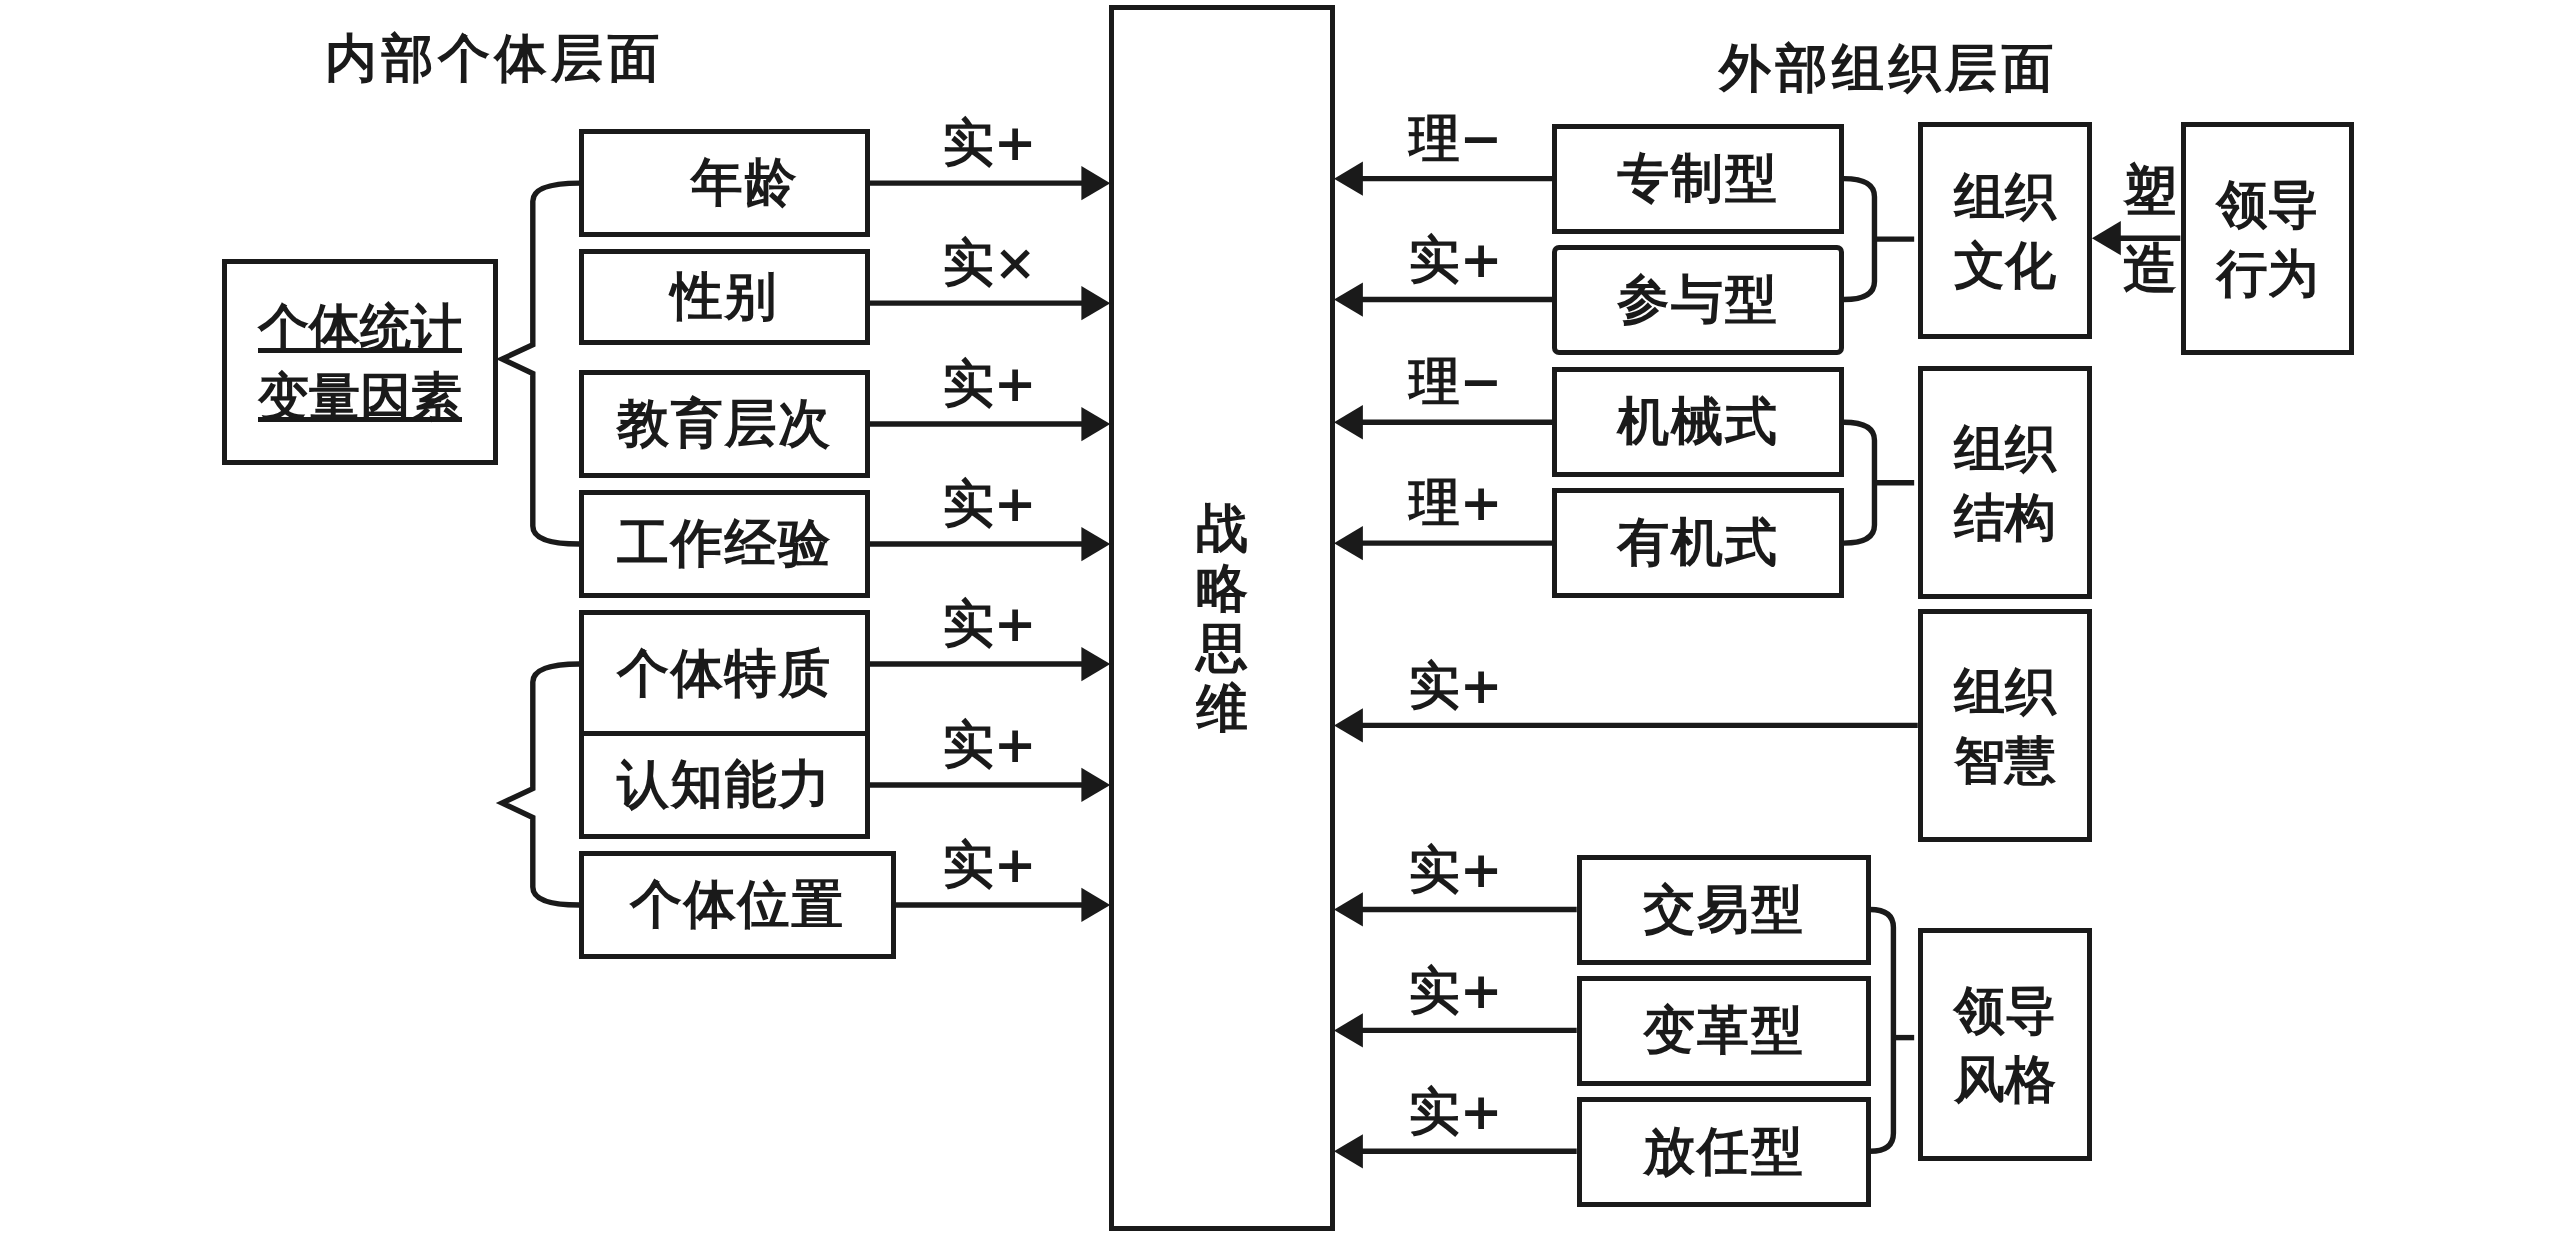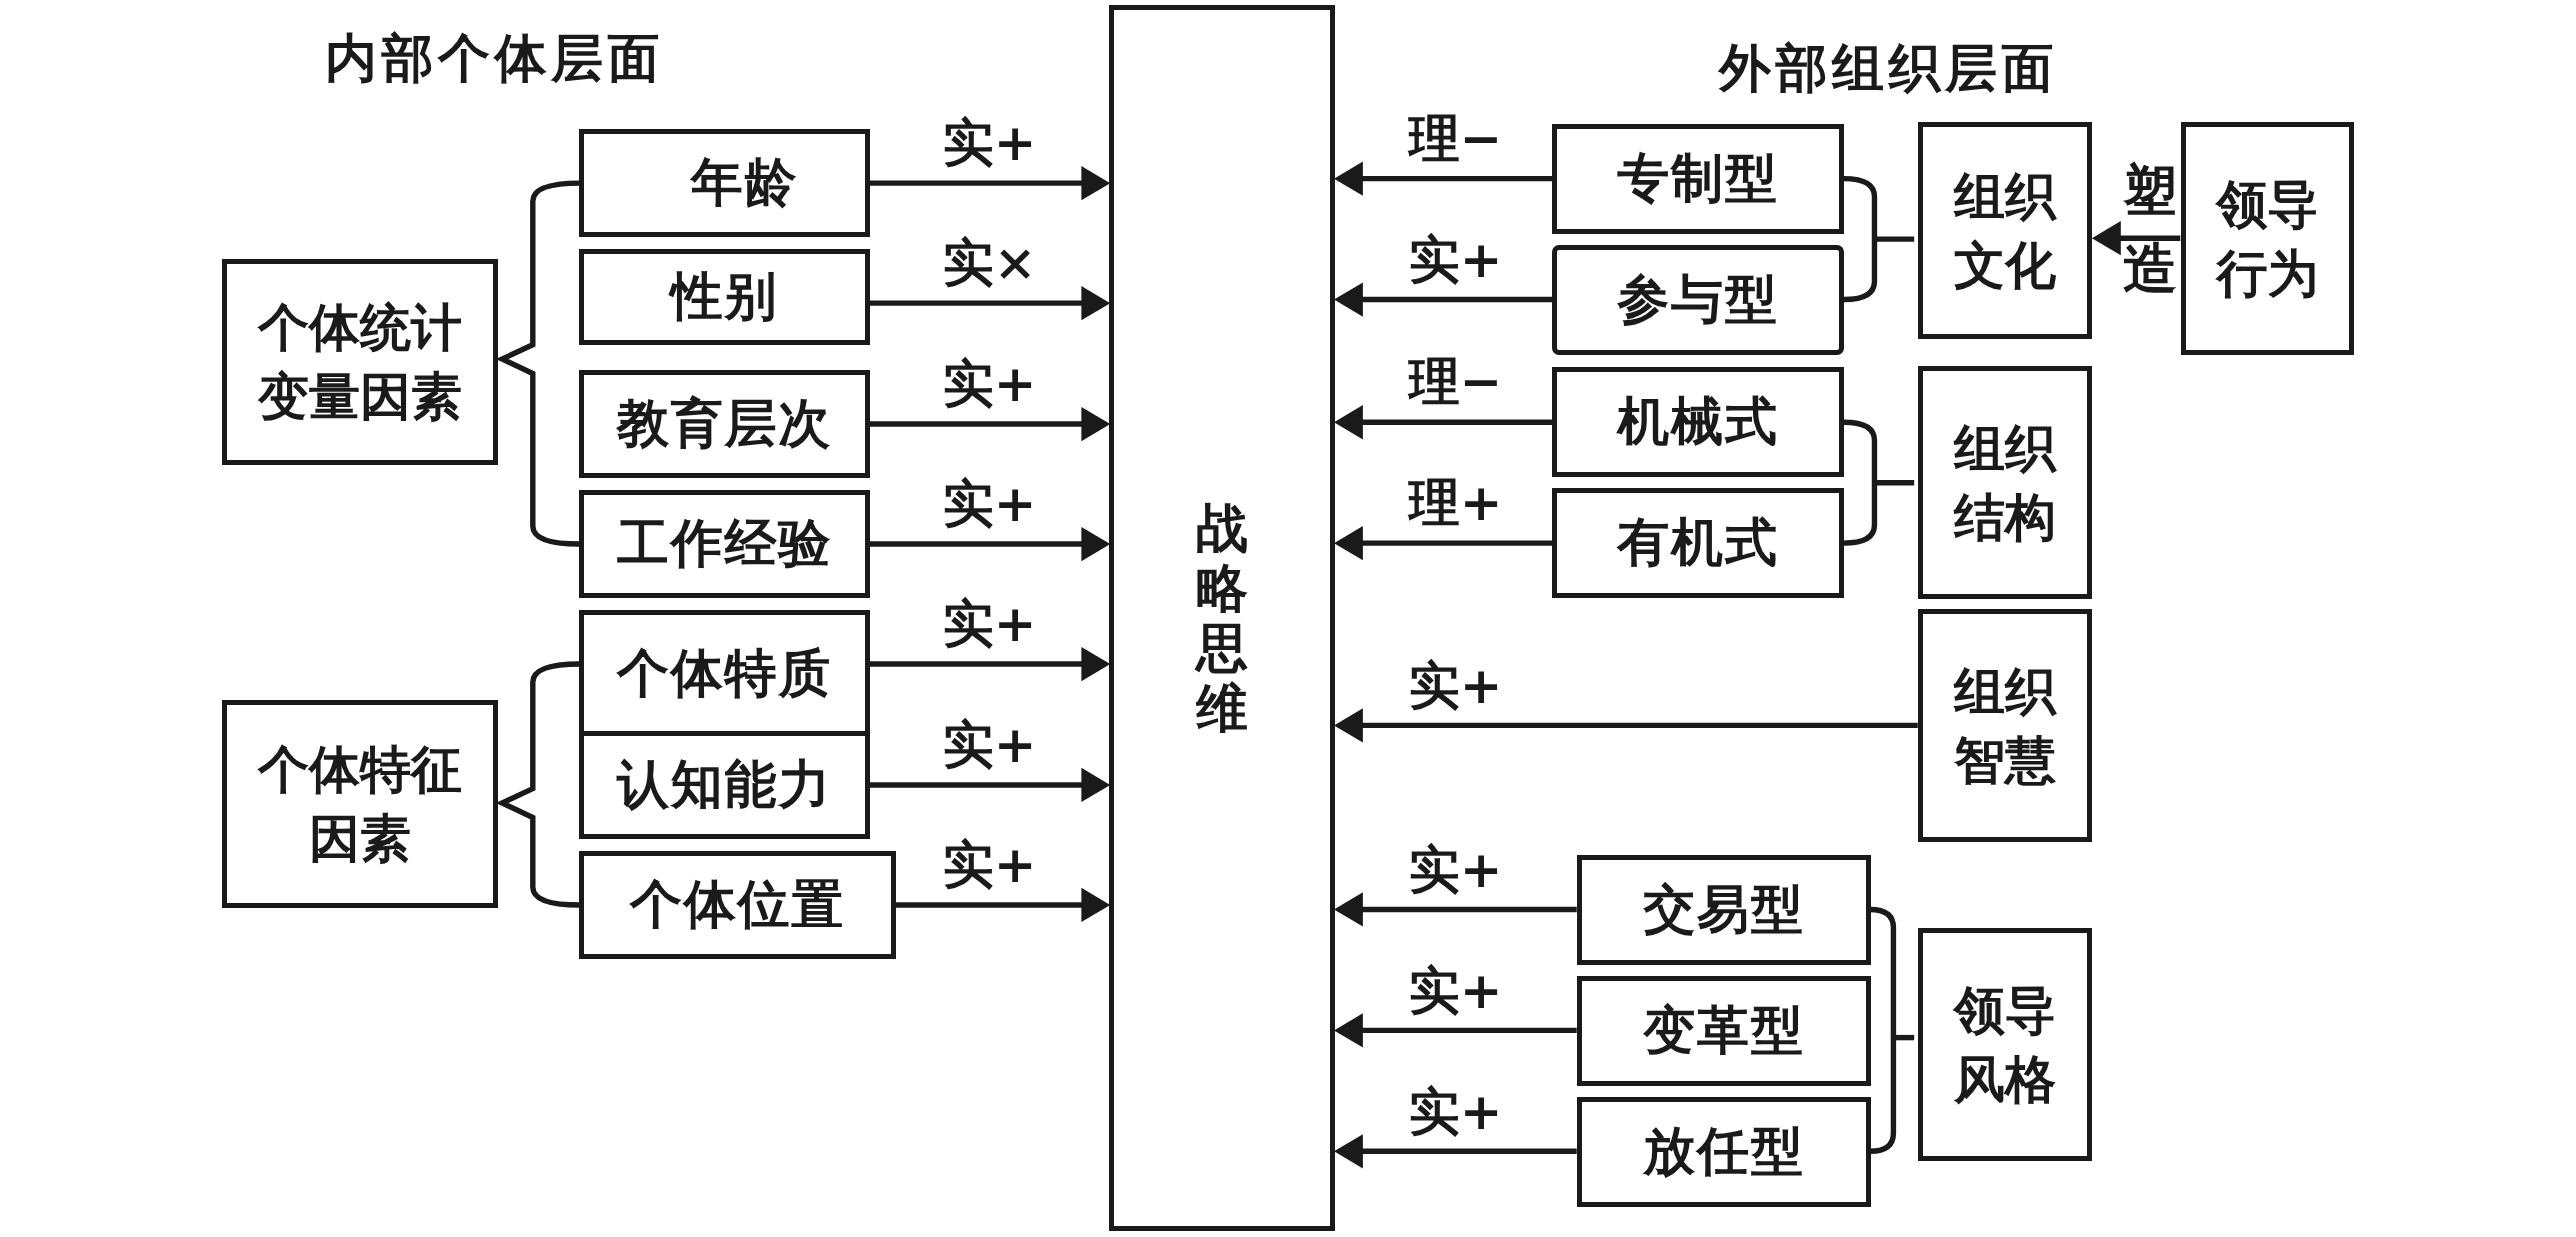--- a/index.html
+++ b/index.html
@@ -96,27 +96,23 @@
     </g>
   </svg>
 
   <div class="title" style="left:287px; top:23.5px; width:415px;">内部个体层面</div>
   <div class="title" style="left:1681px; top:34px; width:415px;">外部组织层面</div>
 
   <div class="box center-box" style="left:1109px; top:5.4px; width:226px; height:1226px;">
     <div class="v-label">战略思维</div>
   </div>
 
-  <div class="box parent" style="left:222px; top:259px; width:276px; height:206px;">
+  <div class="box parent" style="left:222px; top:259px; width:276px; height:206px;text-decoration:underline;">
     <span>个体统计</span>
     <span>变量因素</span>
-  </div>
-  <div class="box parent" style="left:222px; top:700px; width:276px; height:208px;">
-    <span>个体特征</span>
-    <span>因素</span>
   </div>
 
   <div class="box child" style="left:579px; top:129px; width:291px; height:108px;padding-left:40px;">年龄</div>
   <div class="box child" style="left:579px; top:249px; width:291px; height:96px;">性别</div>
   <div class="box child" style="left:579px; top:370px; width:291px; height:108px;">教育层次</div>
   <div class="box child" style="left:579px; top:490px; width:291px; height:108px;">工作经验</div>
   <div class="box child" style="left:579px; top:610px; width:291px; height:128px;">个体特质</div>
   <div class="box child" style="left:579px; top:731px; width:291px; height:108px;">认知能力</div>
   <div class="box child" style="left:579px; top:851px; width:317px; height:108px;">个体位置</div>
 

